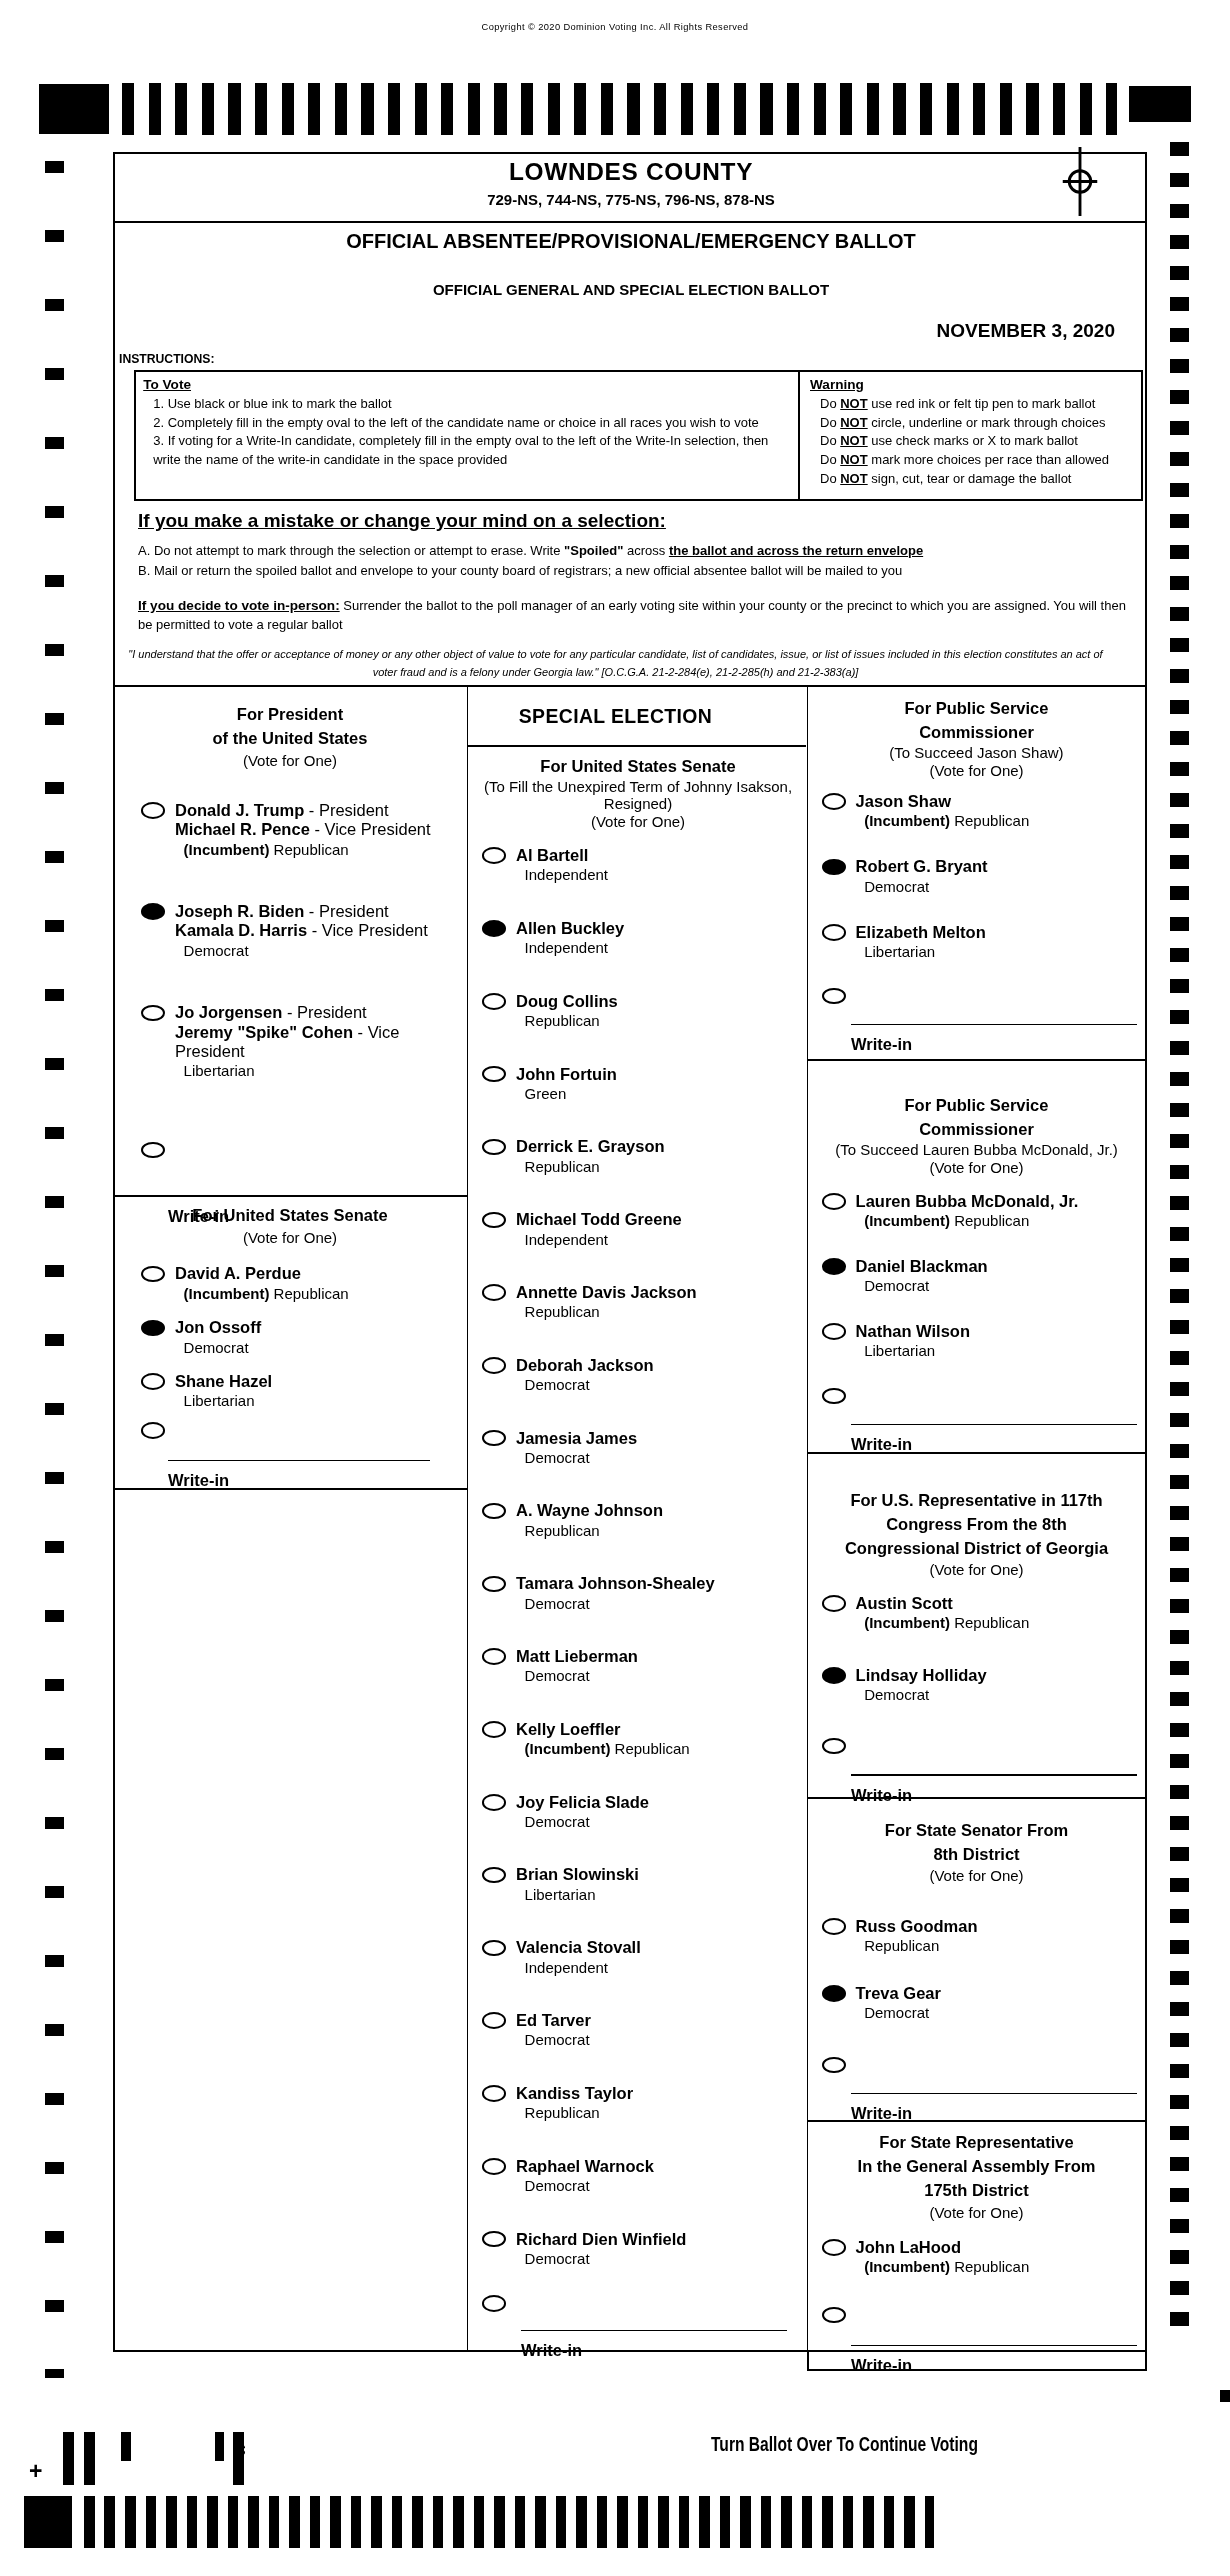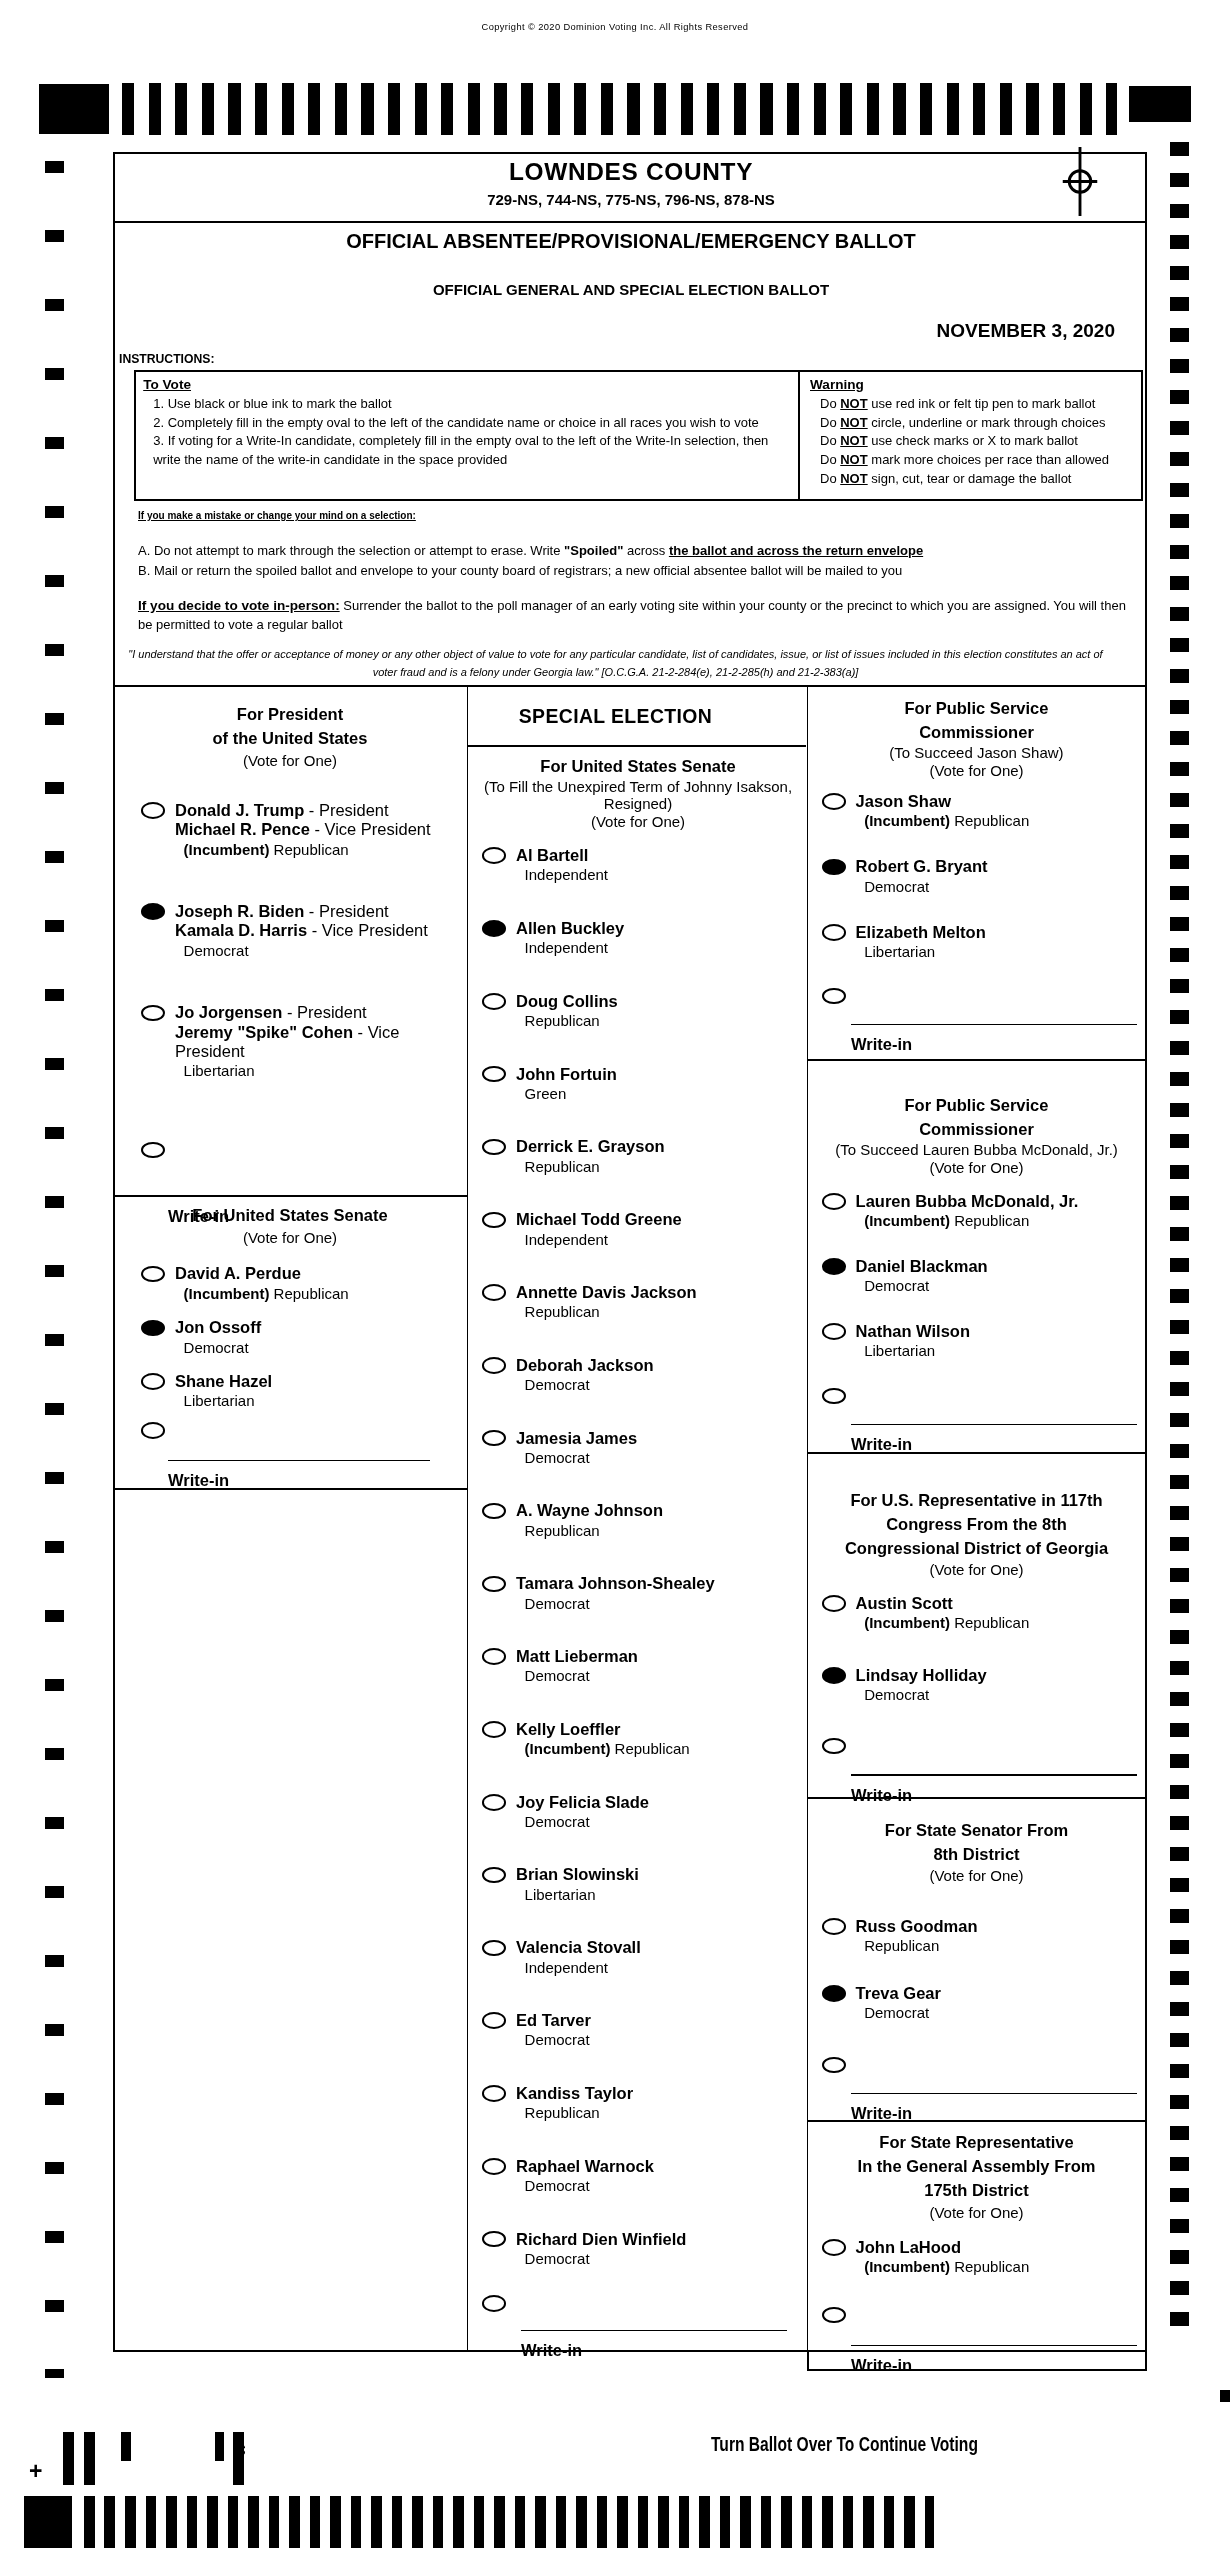--- a/index.html
+++ b/index.html
@@ -57,21 +57,21 @@
   .etitle3{left:115px;top:320px;width:1000px;text-align:right;font-size:19px;font-weight:bold;}
   .instr-label{left:119px;top:352px;font-size:12.2px;font-weight:bold;}
   .instr-box{left:134px;top:370px;width:1009px;height:131px;border:2.2px solid #000;box-sizing:border-box;display:flex;}
   .instr-left{width:662px;padding:4.3px 7.2px 0 7.2px;box-sizing:border-box;font-size:13px;line-height:18.7px;}
   .instr-right{flex:1;border-left:2.2px solid #000;padding:4.3px 7.2px 0 10px;box-sizing:border-box;font-size:13px;line-height:18.7px;}
   .bold{font-weight:bold;}
   .sec-title{font-weight:bold;text-decoration:underline;font-size:13.6px;}
   .instr-item{margin-left:10px;}
   .warn-item .not{font-weight:bold;text-decoration:underline;}
   .warn-item{margin-left:10px;}
-  .mistake-h{left:138px;top:510px;font-size:10px;font-weight:bold;text-decoration:underline;}
+  .mistake-h{left:138px;top:510px;font-size:19px;font-weight:bold;text-decoration:underline;}
   .mistake-a{left:138px;top:543px;width:1005px;font-size:13px;}
   .mistake-b{left:138px;top:563px;width:1005px;font-size:13px;}
   .emph{font-weight:bold;text-decoration:underline;}
   .inperson{left:138px;top:596px;width:1002px;font-size:13px;line-height:19.4px;}
   .disclaimer{left:126px;top:645px;width:979px;text-align:center;font-style:italic;font-size:11px;line-height:18px;}
   
   .race{position:absolute;box-sizing:border-box;}
   .race-title{font-weight:bold;font-size:16.5px;line-height:24px;text-align:center;}
   .race-sub{font-size:15px;line-height:17px;text-align:center;}
   .race-vote{font-size:15px;line-height:17px;text-align:center;margin-top:1.4px;}

